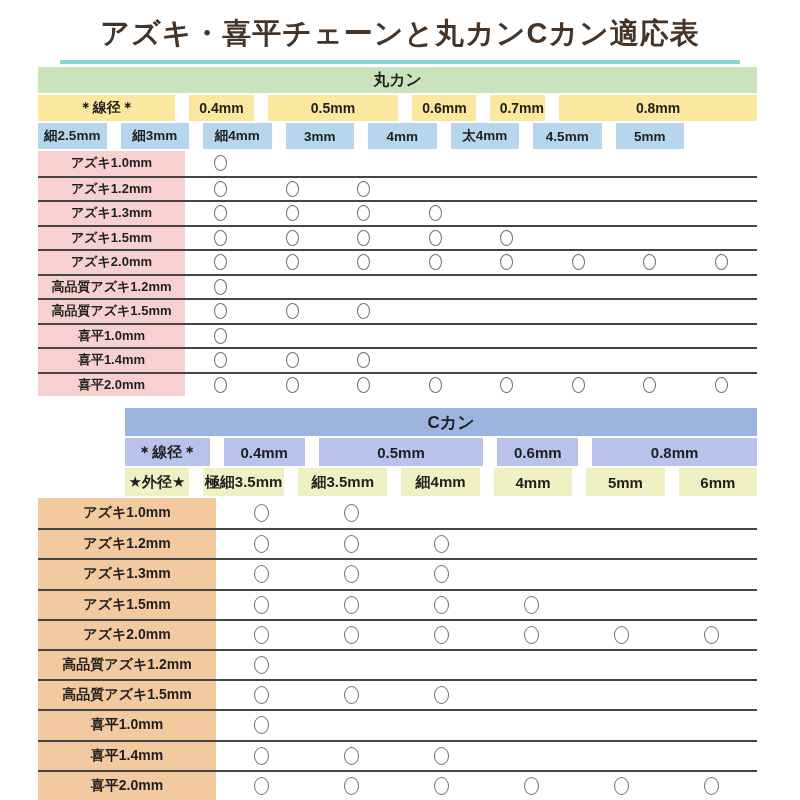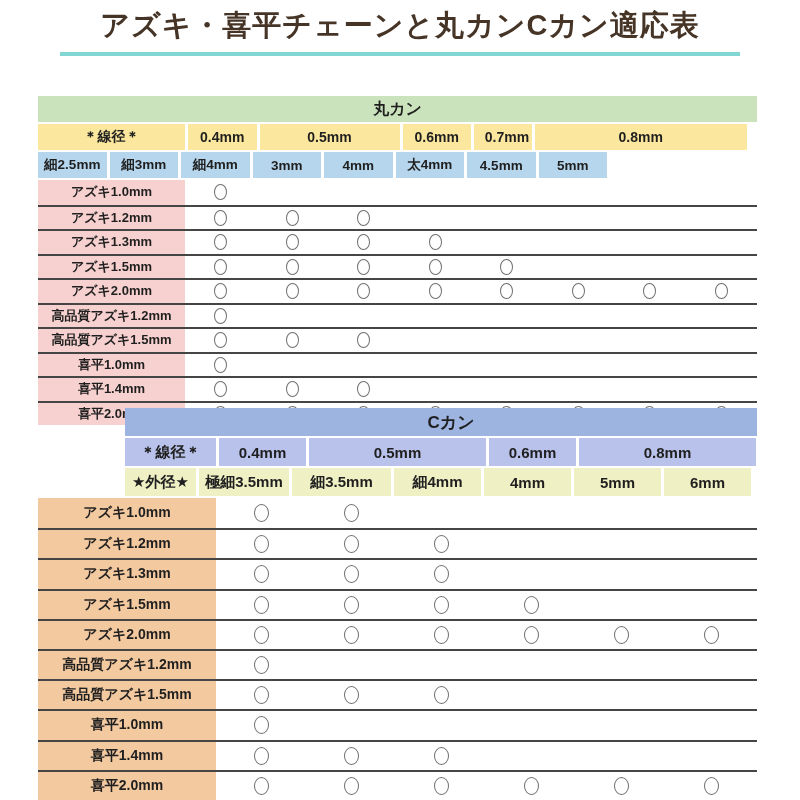--- a/index.html
+++ b/index.html
@@ -2,32 +2,32 @@
 <html><head>
 <meta charset="utf-8">
 <style>
   * { box-sizing: border-box; margin: 0; padding: 0; }
   html, body { width: 800px; height: 800px; background: #ffffff; overflow: hidden; }
   body { font-family: "Liberation Sans", "DejaVu Sans", sans-serif; color: #1f1f1f; }
 
   .page { position: relative; width: 800px; height: 800px; }
 
   .title {
-    position: absolute; left: 60px; top: 6px; width: 680px;
+    position: absolute; left: 60px; top: 14px; width: 680px;
     text-align: center; font-size: 29px; font-weight: 800;
     color: #463527; letter-spacing: 1px;
     padding-bottom: 6px; border-bottom: 4px solid #82d6d4;
     white-space: nowrap;
   }
 
   .tbl { position: absolute; left: 38px; width: 719px; }
-  #maru { top: 96px; }
+  #maru { top: 67px; }
   #ckan { top: 408px; }
 
-  .hrow { display: flex; gap: 3px; margin-bottom: 2px; font-weight: bold; }
+  .hrow { display: flex; gap: 14px; margin-bottom: 2px; font-weight: bold; }
   .hrow .cell {
     display: flex; align-items: center; justify-content: center;
     white-space: nowrap;
   }
   .banner { display: flex; align-items: center; justify-content: center;
     font-weight: bold; margin-bottom: 2px; }
 
   
   .t1 .banner { height: 26px; background: #cbe3bd; font-size: 16px; }
   .t1 .hrow { height: 26px; font-size: 14px; }

